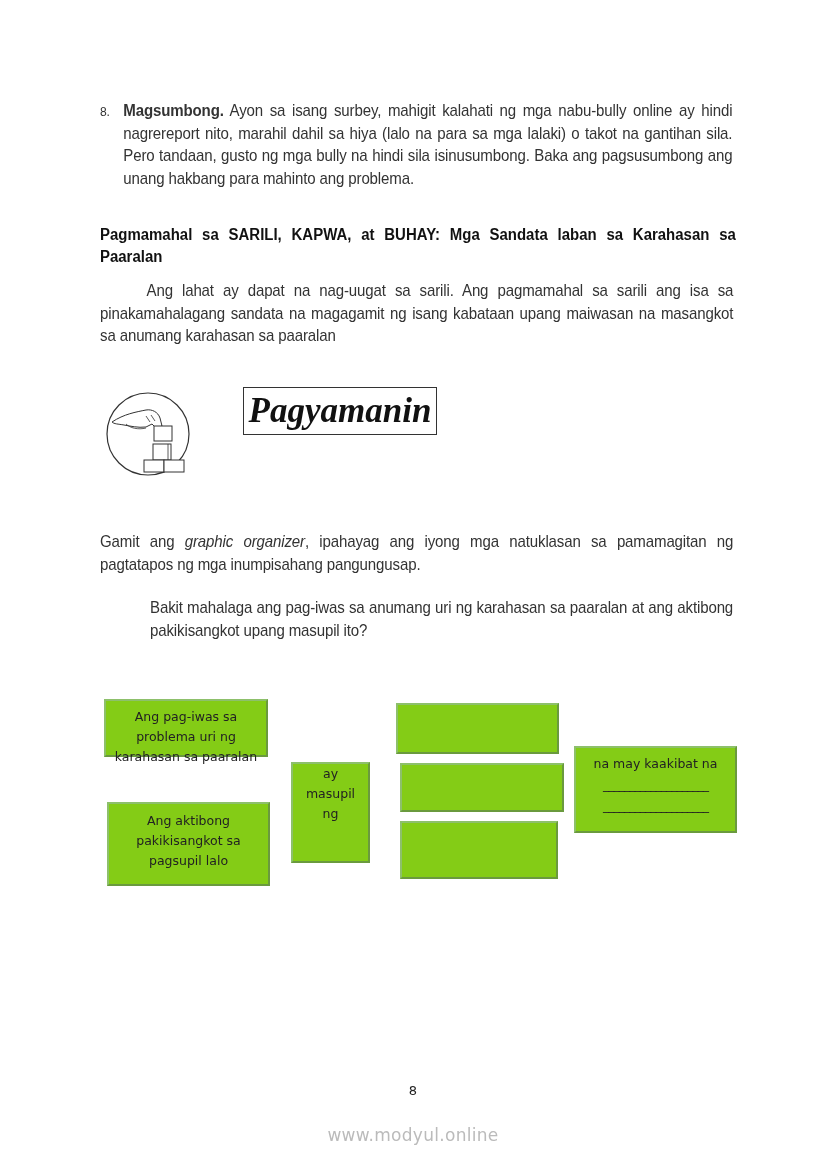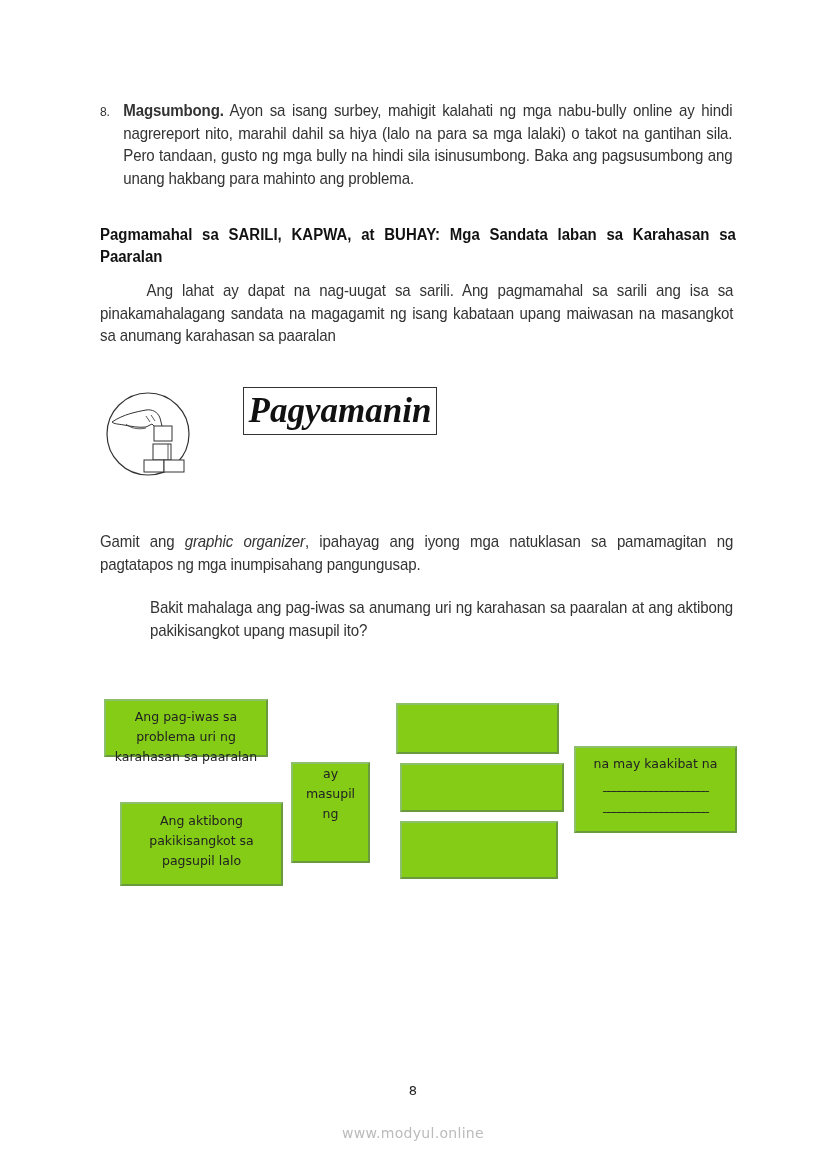--- a/index.html
+++ b/index.html
@@ -20,21 +20,21 @@
   .banner { left:243px; top:387px; width:194px; height:48px; border:1px solid #333; box-sizing:border-box;
             font-family:"Liberation Serif", serif; font-weight:bold; font-style:italic; font-size:35px;
             color:#111; display:flex; align-items:center; justify-content:center; }
   .instr { left:100px; top:530px; width:681px; }
   .question { left:150px; top:596px; width:627px; }
   .gbox { position:absolute; border:2px solid #8dc06b; border-right-color:#6a9a3e; border-bottom-color:#6a9a3e;
           box-sizing:border-box; background:#84cc16; font-family:"DejaVu Sans", sans-serif; font-size:12.5px;
           line-height:20px; color:#222; text-align:center; }
   .gbox span { display:block; }
   .pageno { left:0; width:826px; top:1083px; text-align:center; font-family:"DejaVu Sans", sans-serif; font-size:13px; color:#222; }
-  .watermark { left:0; width:826px; top:1125px; text-align:center; font-family:"DejaVu Sans", sans-serif; font-size:14px; color:#bbb; letter-spacing:0.3px; }
+  .watermark { left:0; width:826px; top:1125px; text-align:center; font-family:"DejaVu Sans", sans-serif; font-size:17px; color:#bbb; letter-spacing:0.3px; }
 </style>
 </head>
 <body>
 
 <div class="abs para item8">
   <span class="num">8.</span>
   <div class="body"><b>Magsumbong.</b><span> Ayon sa isang surbey, mahigit kalahati ng mga nabu-bully online ay hindi nagrereport nito, marahil dahil sa hiya (lalo na para sa mga lalaki) o takot na gantihan sila. Pero tandaan, gusto ng mga bully na hindi sila isinusumbong. Baka ang pagsusumbong ang unang hakbang para mahinto ang problema.</span></div>
 </div>
 
 <div class="abs heading">Pagmamahal sa SARILI, KAPWA, at BUHAY: Mga Sandata laban sa Karahasan sa Paaralan</div>
@@ -58,21 +58,21 @@
 <div class="abs para instr"><span>Gamit ang </span><i>graphic organizer</i><span>, ipahayag ang iyong mga natuklasan sa pamamagitan ng pagtatapos ng mga inumpisahang pangungusap.</span></div>
 
 <div class="abs para question">Bakit mahalaga ang pag-iwas sa anumang uri ng karahasan sa paaralan at ang aktibong pakikisangkot upang masupil ito?</div>
 
 <div>
   <div class="gbox" style="left:104px;top:699px;width:164px;height:58px;padding-top:6px;">
     <span>Ang pag-iwas sa</span>
     <span>problema uri ng</span>
     <span>karahasan sa paaralan</span>
   </div>
-  <div class="gbox" style="left:107px;top:802px;width:163px;height:84px;padding-top:7px;margin-left:13px;">
+  <div class="gbox" style="left:107px;top:802px;width:163px;height:84px;padding-top:7px;">
     <span>Ang aktibong</span>
     <span>pakikisangkot sa</span>
     <span>pagsupil lalo</span>
   </div>
   <div class="gbox" style="left:291px;top:762px;width:79px;height:101px;">
     <span>ay</span>
     <span>masupil</span>
     <span>ng</span>
   </div>
   <div class="gbox" style="left:396px;top:703px;width:163px;height:51px;"></div>

